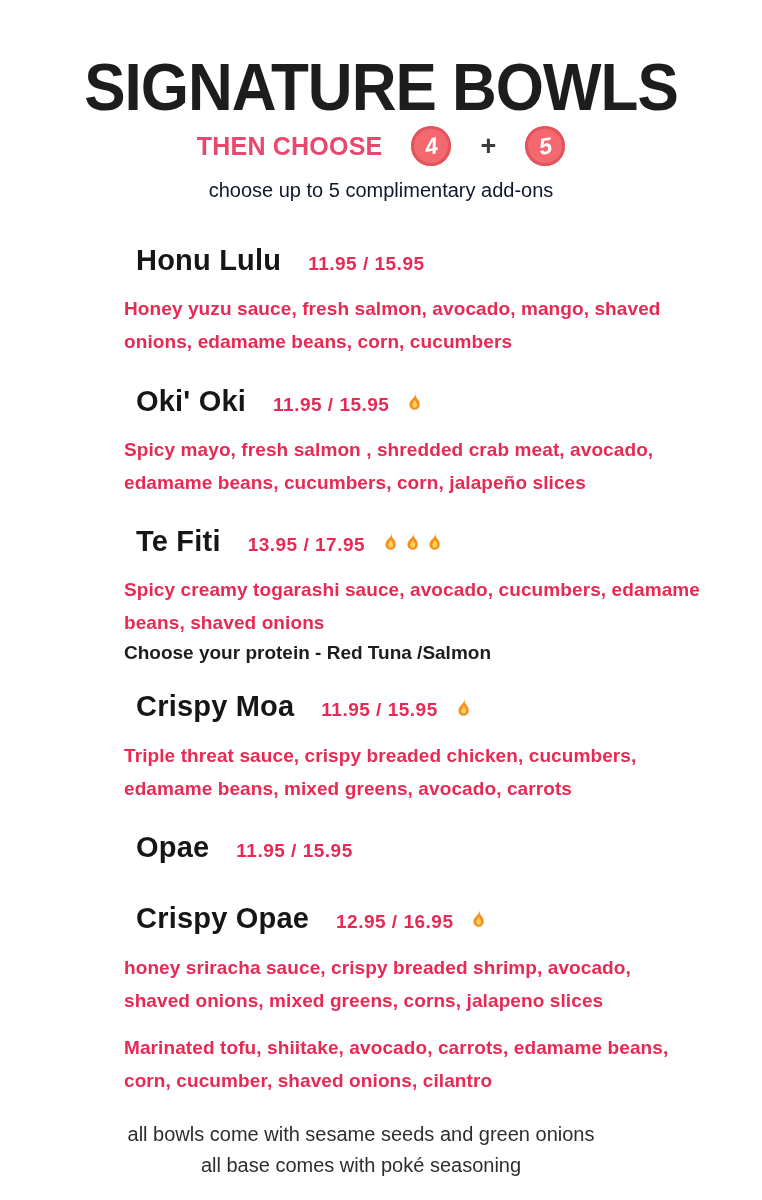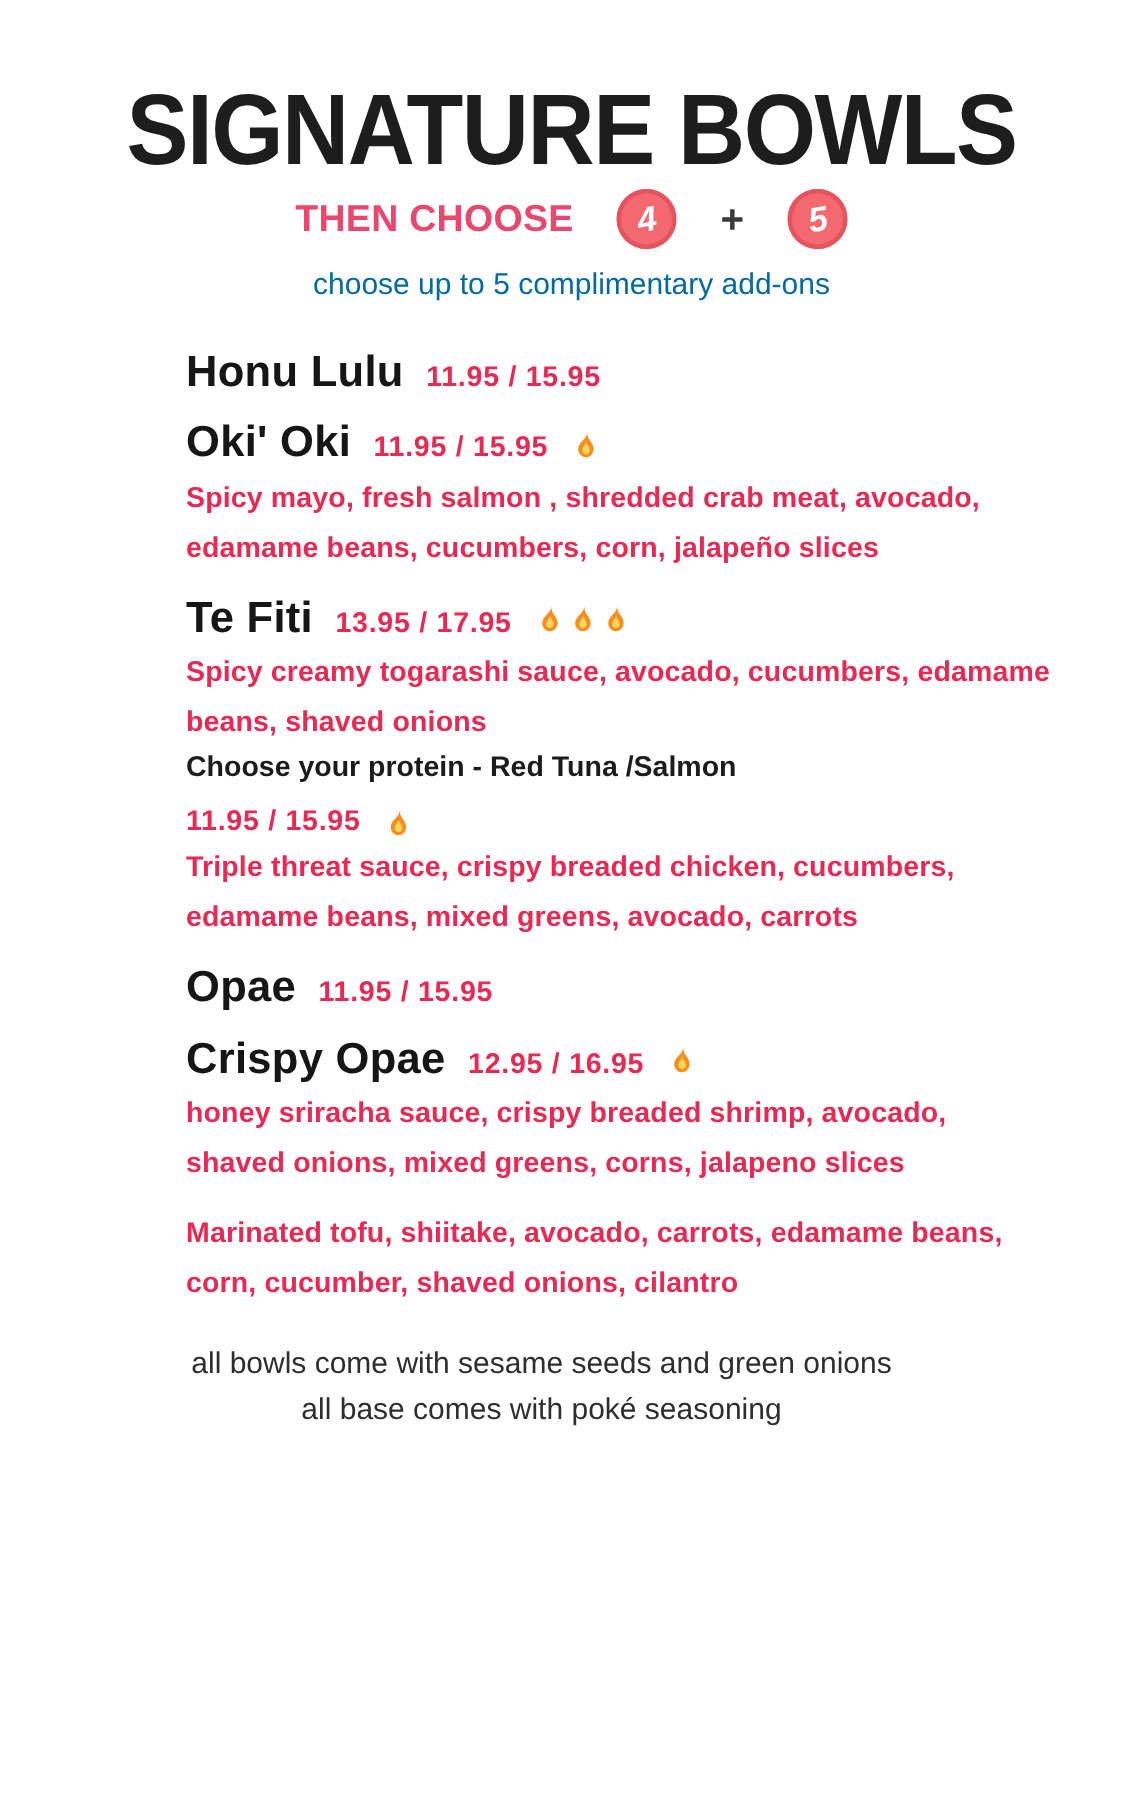--- a/index.html
+++ b/index.html
@@ -51,29 +51,29 @@
     box-shadow: inset 0 0 0 3px #e4545e;
     color: #ffffff;
     display: flex; align-items: center; justify-content: center;
     font-size: 23px; font-weight: 700; font-style: italic;
   }
   .badge span { transform: rotate(-10deg); display: block; }
   .plus { font-size: 27px; font-weight: 700; color: #3b3b3b; }
   .addons-note {
     margin-top: 13px;
     font-size: 20px;
-    color: #0369a1;
+    color: #0f172a;
   }
 
   
   .menu { padding: 30px 60px 0 124px; }
   .item { margin-bottom: 14px; }
   .item-head { display: flex; align-items: baseline; gap: 15px; }
   .item-name {
-    margin: 0;
+    margin: 12px;
     font-size: 29px;
     font-weight: 700;
     color: #161616;
     letter-spacing: 0.2px;
     line-height: 1.15;
   }
   .item-prices {
     font-size: 19px;
     font-weight: 700;
     color: #e72a54;
@@ -129,20 +129,21 @@
 
   <div class="menu">
       <section class="item">
     <div class="item-head">
       <h2 class="item-name">Honu Lulu</h2>
       <span class="item-prices">11.95 /  15.95</span>
       <span class="spice">
         
       </span>
     </div>
+    <p class="item-desc">Honey yuzu sauce, fresh salmon, avocado, mango, shaved onions, edamame beans, corn, cucumbers</p>
 
   </section>
       <section class="item">
     <div class="item-head">
       <h2 class="item-name">Oki' Oki</h2>
       <span class="item-prices">11.95 / 15.95</span>
       <span class="spice">
 
       <span class="flame">
           <svg width="21" height="21" viewBox="0 0 24 24" aria-hidden="true">
@@ -179,20 +180,21 @@
             <path fill="#ffd45c" d="M12.2 9 C12.5 11 11.3 12 10.6 13 C9.8 14.2 9.4 15 9.4 16.2 A2.8 2.8 0 0 0 15 16.2 C15 14.6 14.2 13.5 13.5 12.4 C12.9 11.4 12.4 10.4 12.2 9 Z"></path>
           </svg>
         </span>
           </span>
     </div>
     <p class="item-desc">Spicy creamy togarashi sauce, avocado, cucumbers, edamame beans, shaved onions</p>
     <p class="item-note">Choose your protein - Red Tuna /Salmon</p>
   </section>
       <section class="item">
     <div class="item-head">
+      <h2 class="item-name">Crispy Moa</h2>
       <span class="item-prices">11.95 /  15.95</span>
       <span class="spice">
 
       <span class="flame">
           <svg width="21" height="21" viewBox="0 0 24 24" aria-hidden="true">
             <path fill="#f78f1e" d="M13 1 C13.5 5 11.5 7 9.8 8.8 C7.8 10.8 6.2 13 6.2 15.6 A5.9 5.9 0 0 0 18 15.6 C18 12.4 16.4 10.4 15 8.6 C13.8 7 13 4.5 13 1 Z"></path>
             <path fill="#ffd45c" d="M12.2 9 C12.5 11 11.3 12 10.6 13 C9.8 14.2 9.4 15 9.4 16.2 A2.8 2.8 0 0 0 15 16.2 C15 14.6 14.2 13.5 13.5 12.4 C12.9 11.4 12.4 10.4 12.2 9 Z"></path>
           </svg>
         </span>
           </span>

